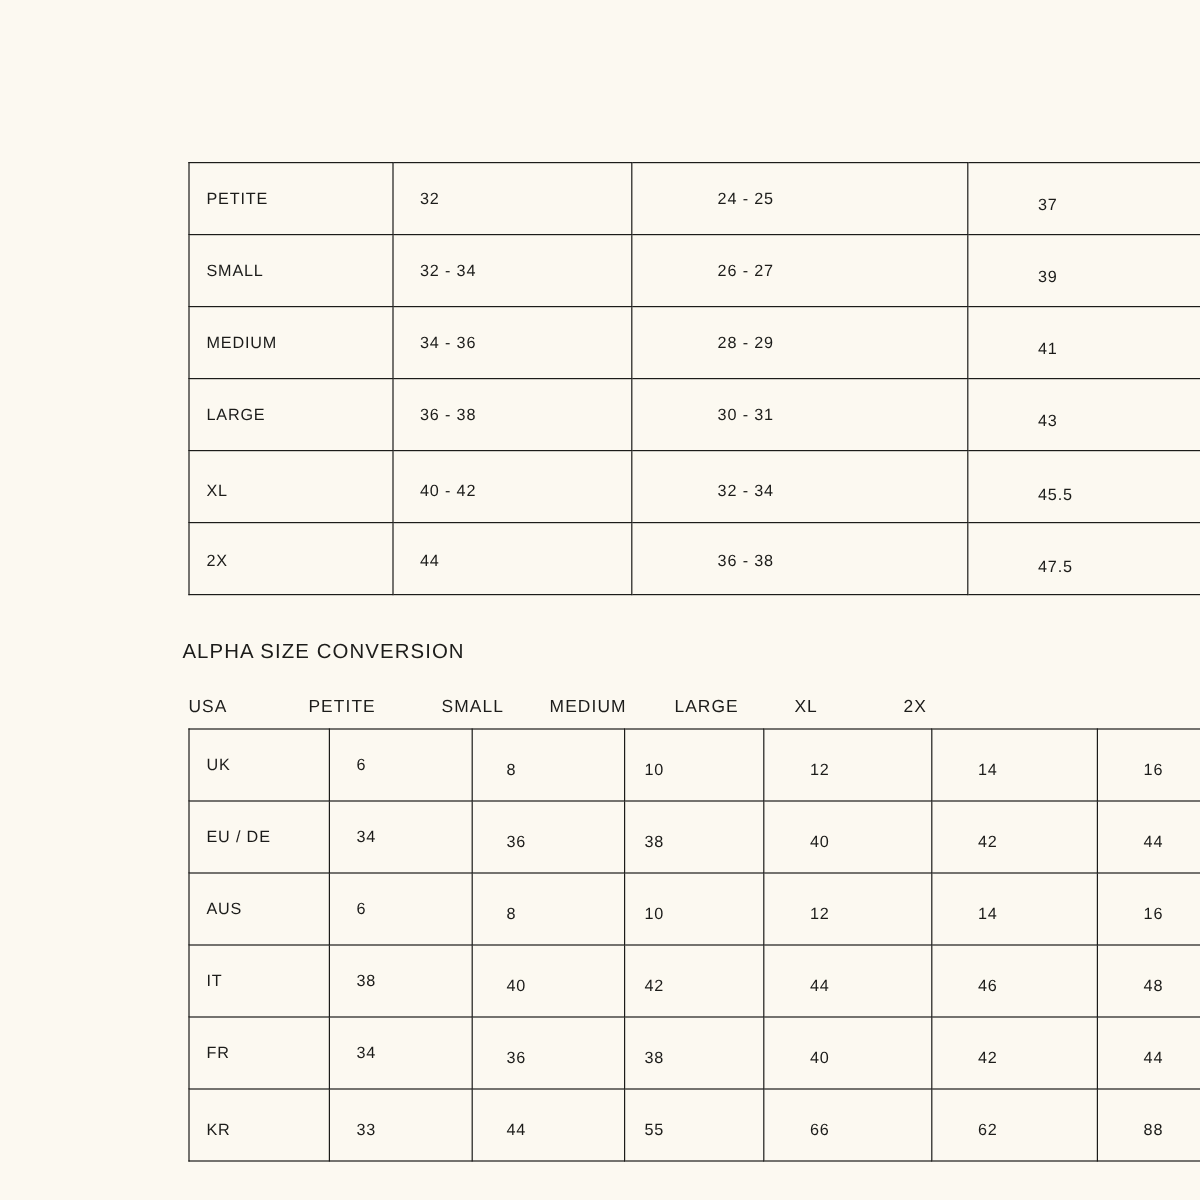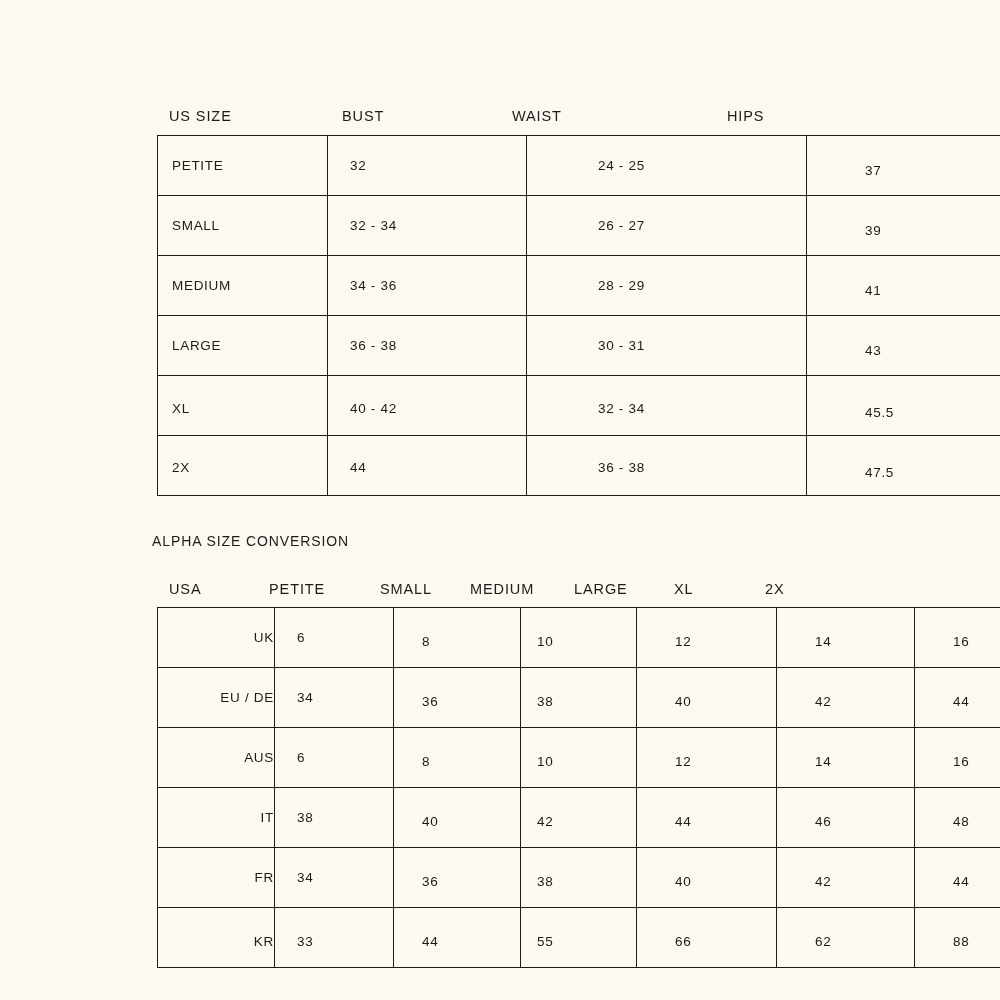--- a/index.html
+++ b/index.html
@@ -93,28 +93,28 @@
   #t1 tr:nth-child(5) td.c2 span { position: relative; top: 3px; }
   #t1 tr:nth-child(6) td.c0 span,
   #t1 tr:nth-child(6) td.c1 span,
   #t1 tr:nth-child(6) td.c2 span { position: relative; top: 2px; }
 
   
   .title-2 {
     position: absolute;
     left: 152px;
     top: 533px;
-    font-size: 14px;
+    font-size: 17px;
     letter-spacing: 0.9px;
     white-space: nowrap;
   }
 
   .headrow-2 {
     position: absolute;
-    left: 152px;
+    left: 140px;
     top: 581px;
     width: 700px;
     height: 24px;
   }
   .headrow-2 .hcell {
     position: absolute;
     font-size: 14.5px;
     letter-spacing: 0.9px;
     white-space: nowrap;
   }
@@ -129,44 +129,38 @@
   
   #t2 {
     left: 157px;
     top: 607px;
     width: 695px;
   }
   #t2 td {
     height: 59px;
     padding: 0 0 0 14px;
   }
-  #t2 td.d0 { width: 102px; text-align: right; }
+  #t2 td.d0 { width: 102px; }
   #t2 td.d1 { width: 96px; padding-left: 22px; }
   #t2 td.d2 { width: 98px; padding-left: 28px; }
   #t2 td.d3 { width: 99px; padding-left: 16px; }
   #t2 td.d4 { width: 101px; padding-left: 38px; }
   #t2 td.d5 { width: 99px; padding-left: 38px; }
   #t2 td.d6 { width: 100px; padding-left: 38px; }
 
   #t2 td.d2 span, #t2 td.d3 span, #t2 td.d4 span,
   #t2 td.d5 span, #t2 td.d6 span { position: relative; top: 4px; }
   #t2 tr:nth-child(6) td span { position: relative; top: 4px; }
 </style>
 </head>
 <body>
 
 <div class="page">
 
 
-  <div class="headrow-1">
-    <span class="hcell h1a">US SIZE</span>
-    <span class="hcell h1b">BUST</span>
-    <span class="hcell h1c">WAIST</span>
-    <span class="hcell h1d">HIPS</span>
-  </div>
 
   <table class="grid" id="t1">
     <tbody>
       <tr>
         <td class="c0"><span>PETITE</span></td>
         <td class="c1"><span>32</span></td>
         <td class="c2"><span>24 - 25</span></td>
         <td class="c3"><span>37</span></td>
       </tr>
       <tr>

